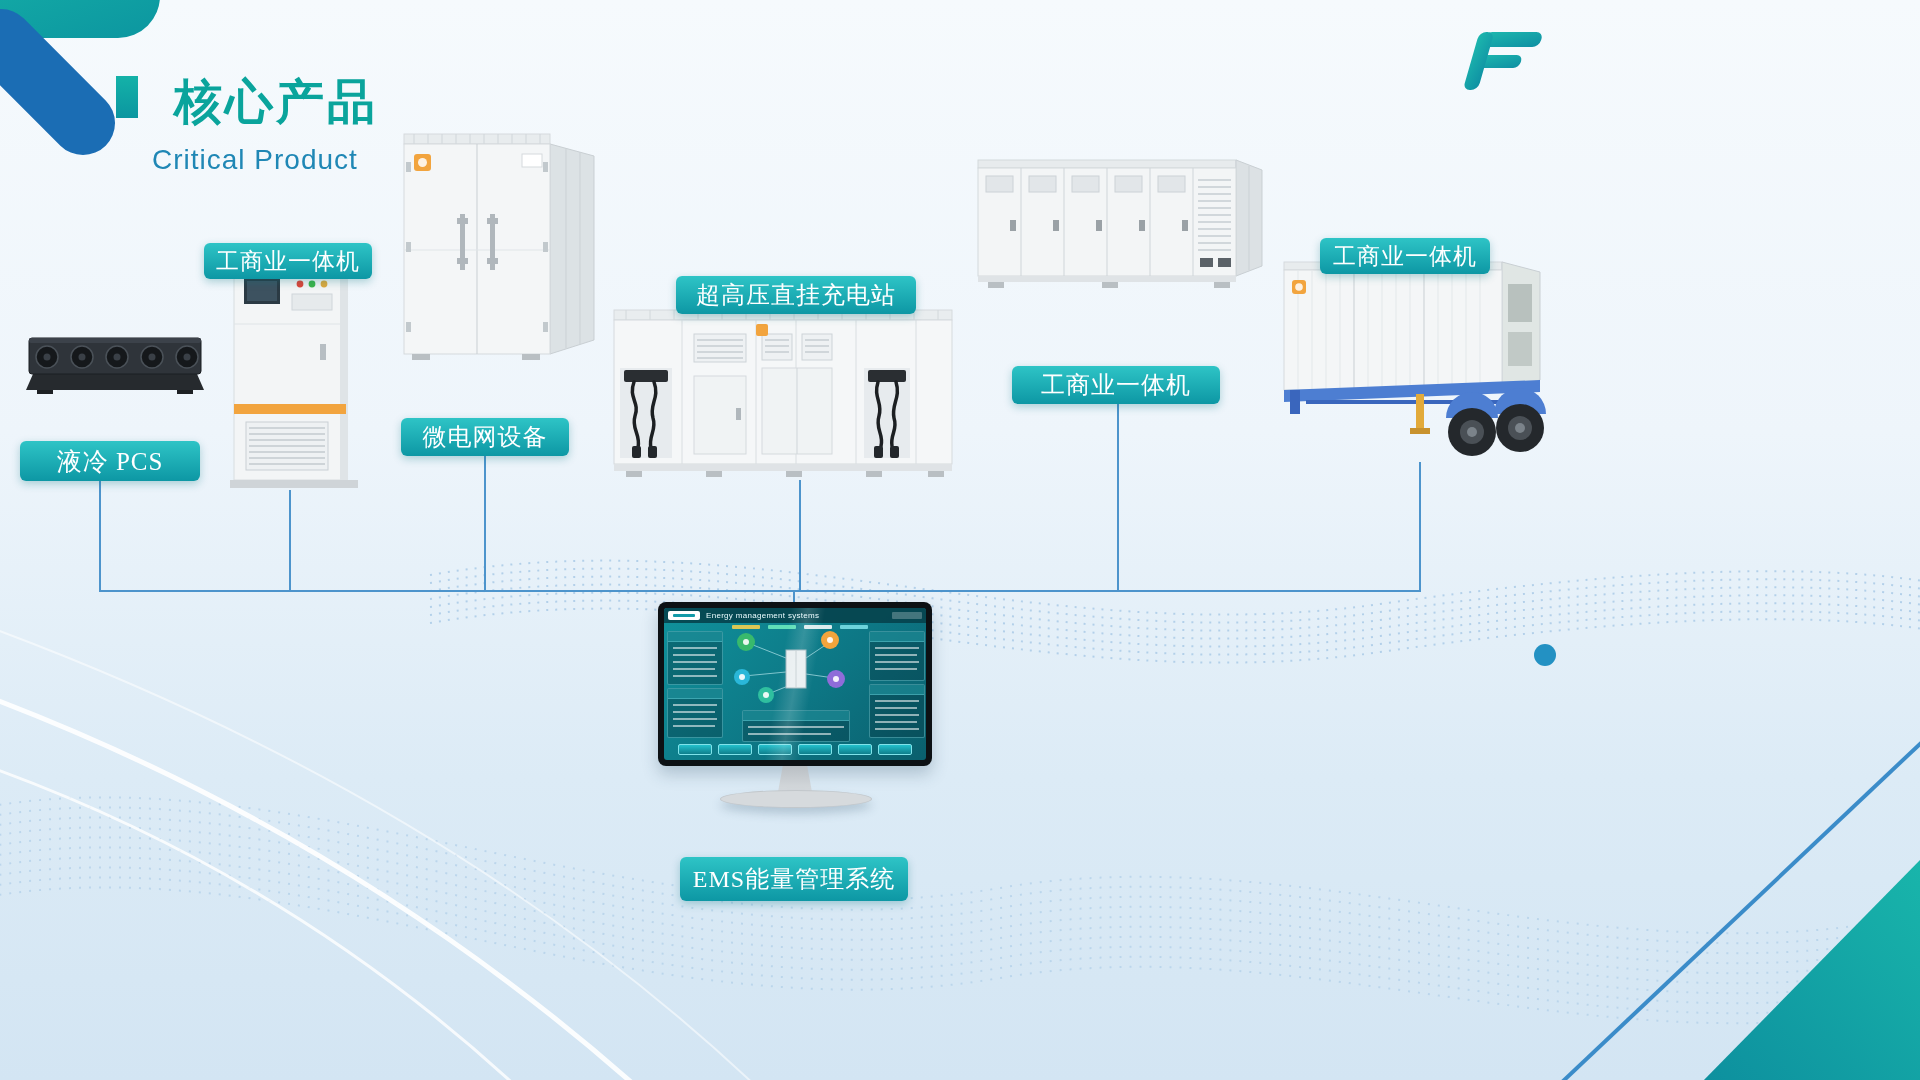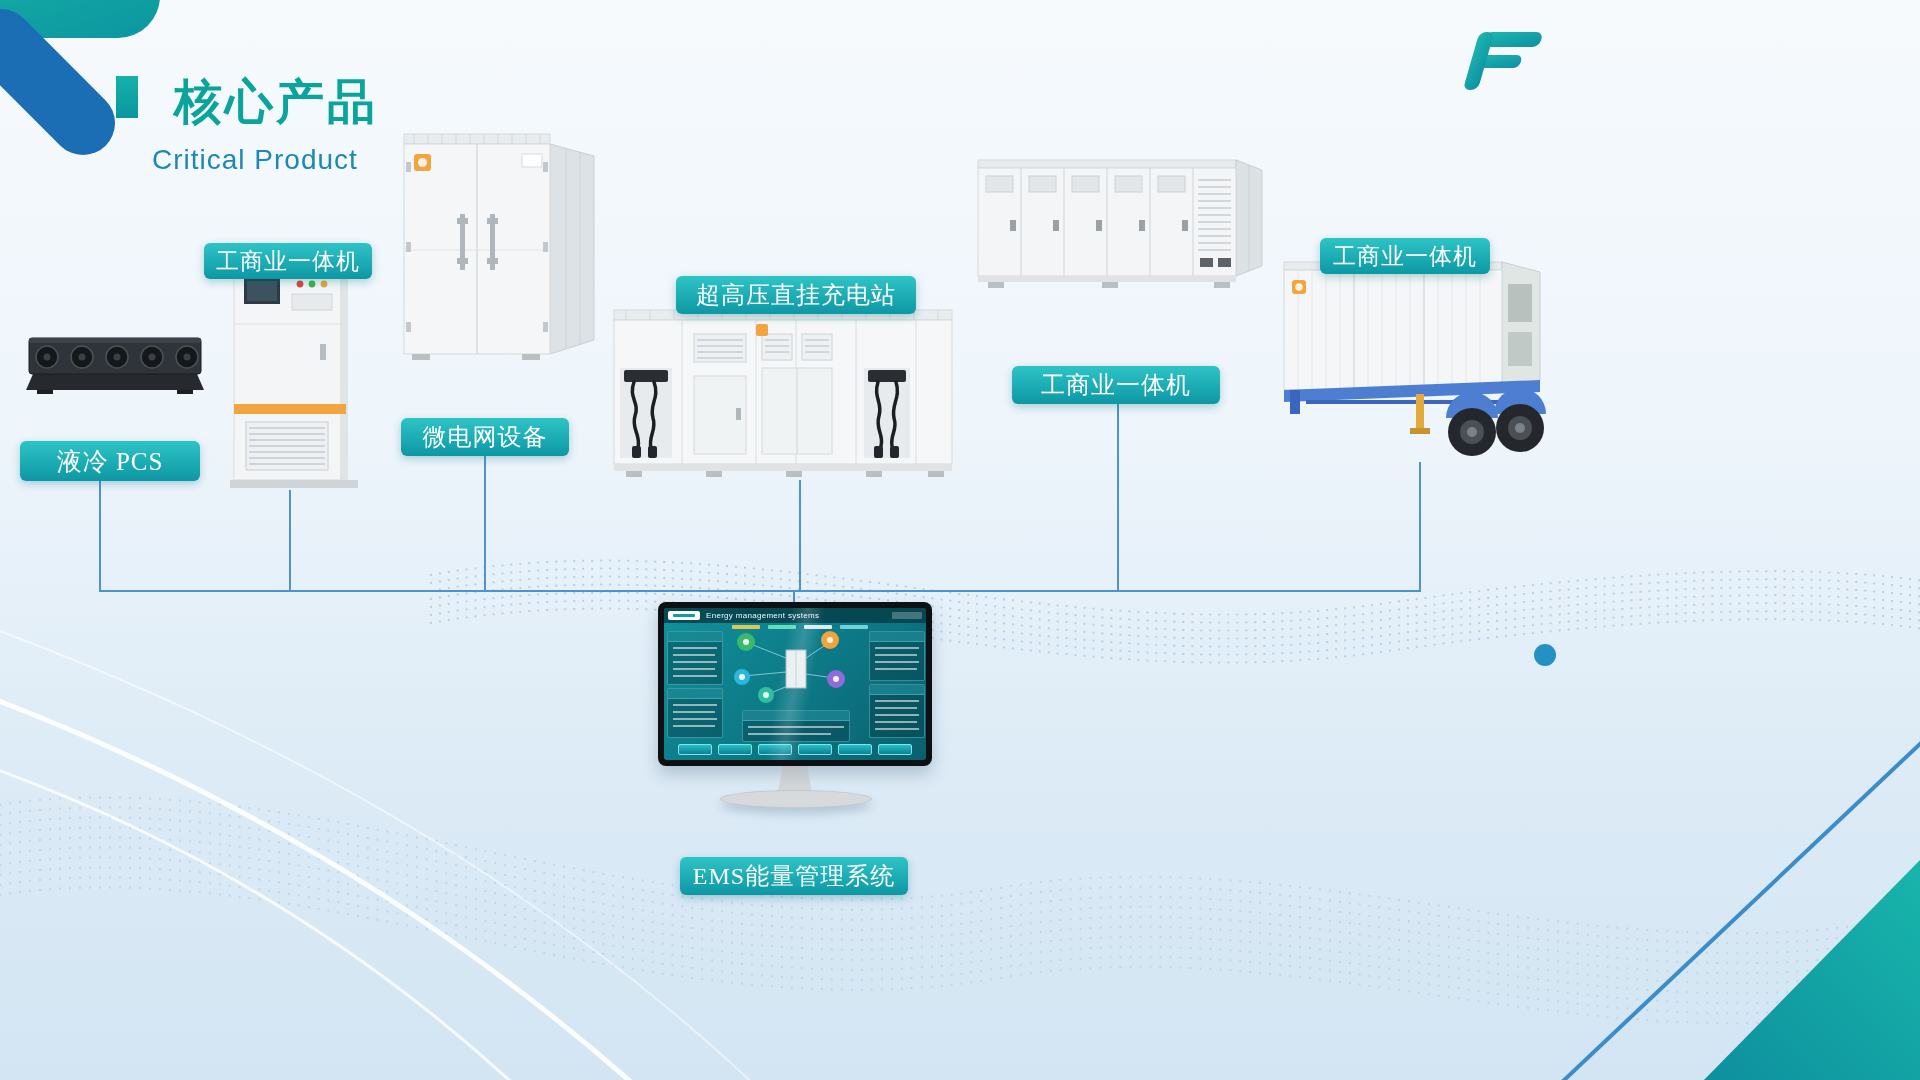--- a/index.html
+++ b/index.html
@@ -409,21 +409,21 @@
     <circle cx="244" cy="178" r="12" fill="#4a5056"></circle>
     <circle cx="244" cy="178" r="5" fill="#7b838a"></circle>
   </svg>
 
   <div class="pill" style="left:20px;top:404px;width:180px;height:40px;font-size:25px">液冷 PCS</div>
   <div class="pill" style="left:204px;top:206px;width:168px;height:36px;font-size:23px">工商业一体机</div>
   <div class="pill" style="left:401px;top:381px;width:168px;height:38px">微电网设备</div>
   <div class="pill" style="left:676px;top:239px;width:240px;height:38px">超高压直挂充电站</div>
   <div class="pill" style="left:1012px;top:329px;width:208px;height:38px">工商业一体机</div>
   <div class="pill" style="left:1320px;top:201px;width:170px;height:36px;font-size:23px">工商业一体机</div>
-  <div class="pill" style="left:680px;top:820px;width:228px;height:38px">EMS能量管理系统</div>
+  <div class="pill" style="left:680px;top:820px;width:228px;height:44px">EMS能量管理系统</div>
 
   <div class="monitor">
     <div class="bezel">
       <div class="screen">
         <div class="topbar">
           <div class="logo-chip">
               <i></i>
             </div>
           <span class="scr-title">Energy management systems</span>
           <div class="clock-chip"></div>

